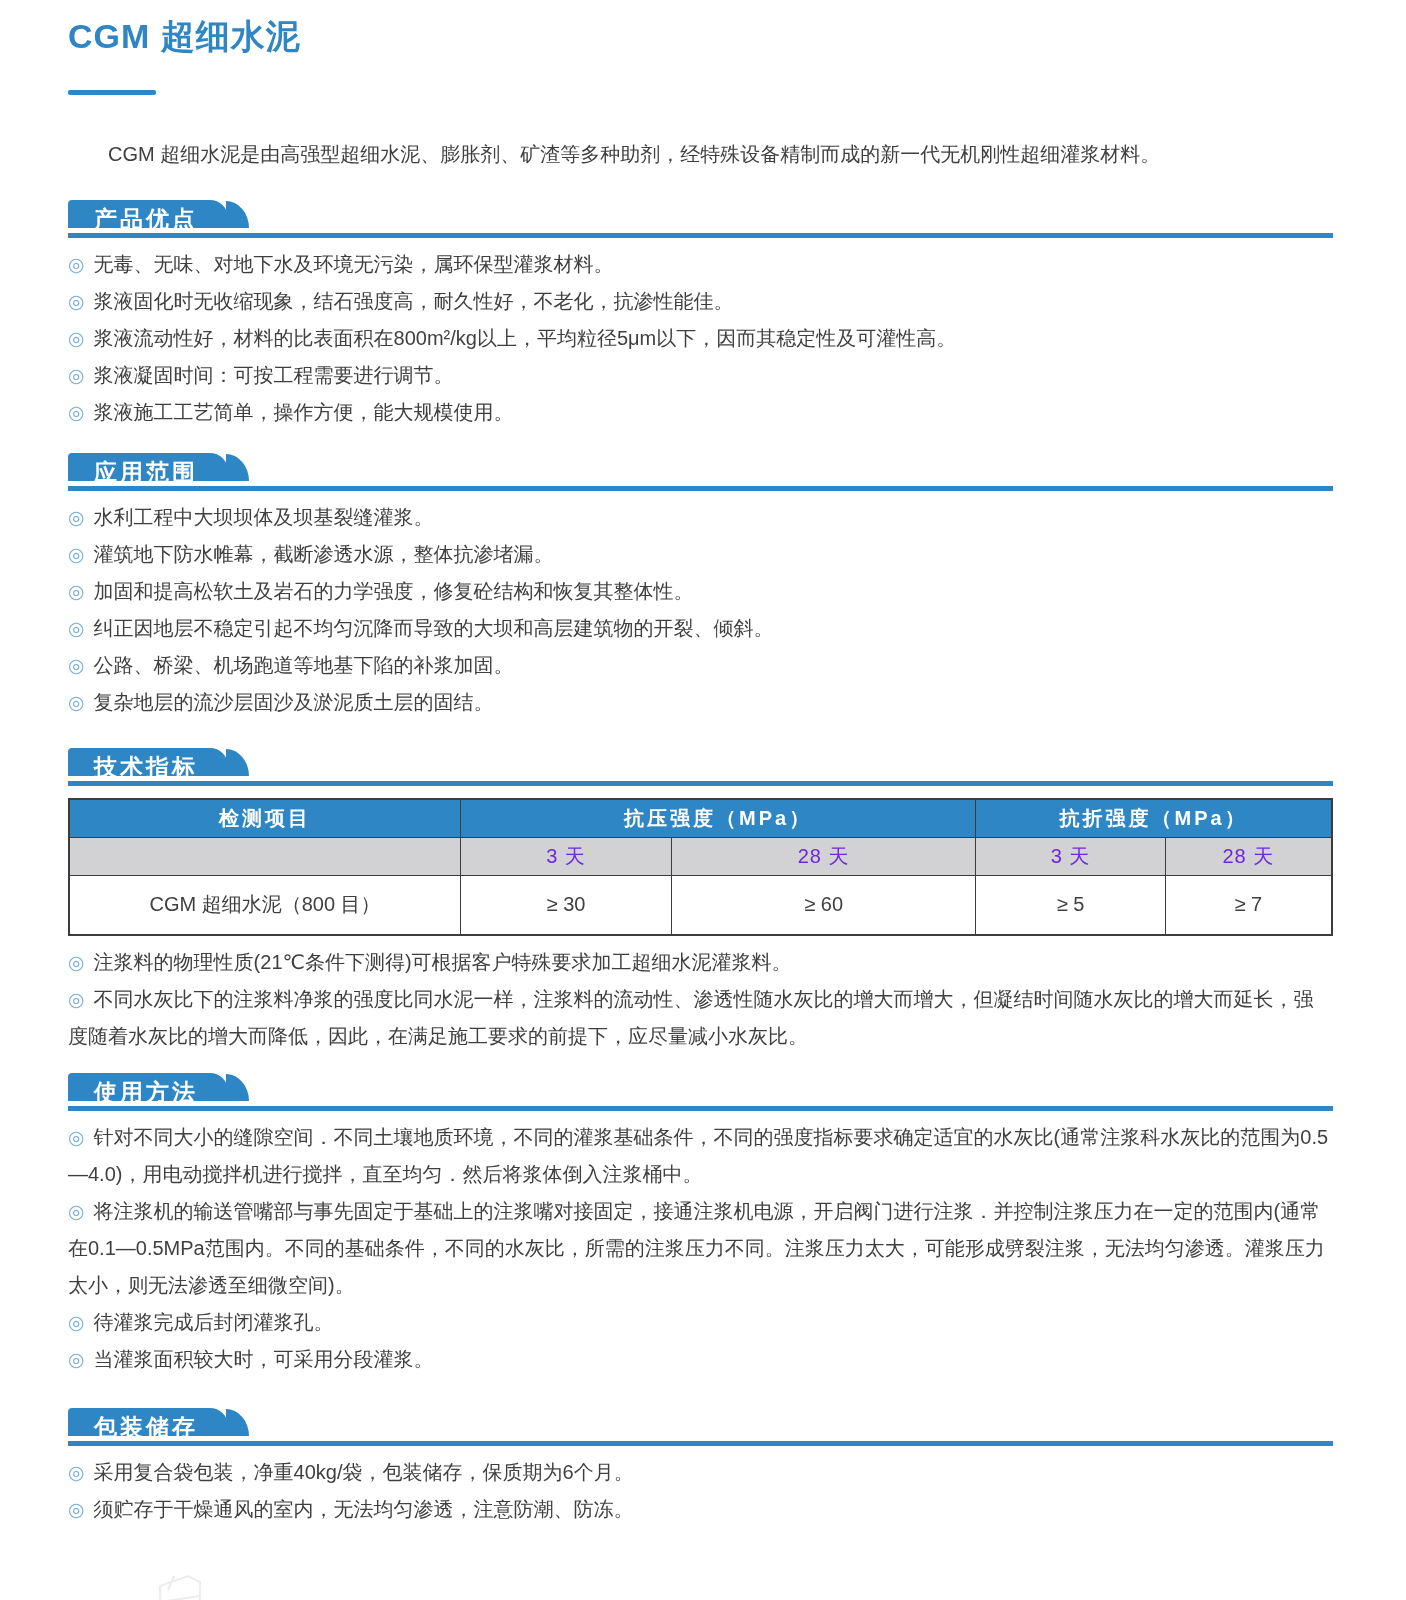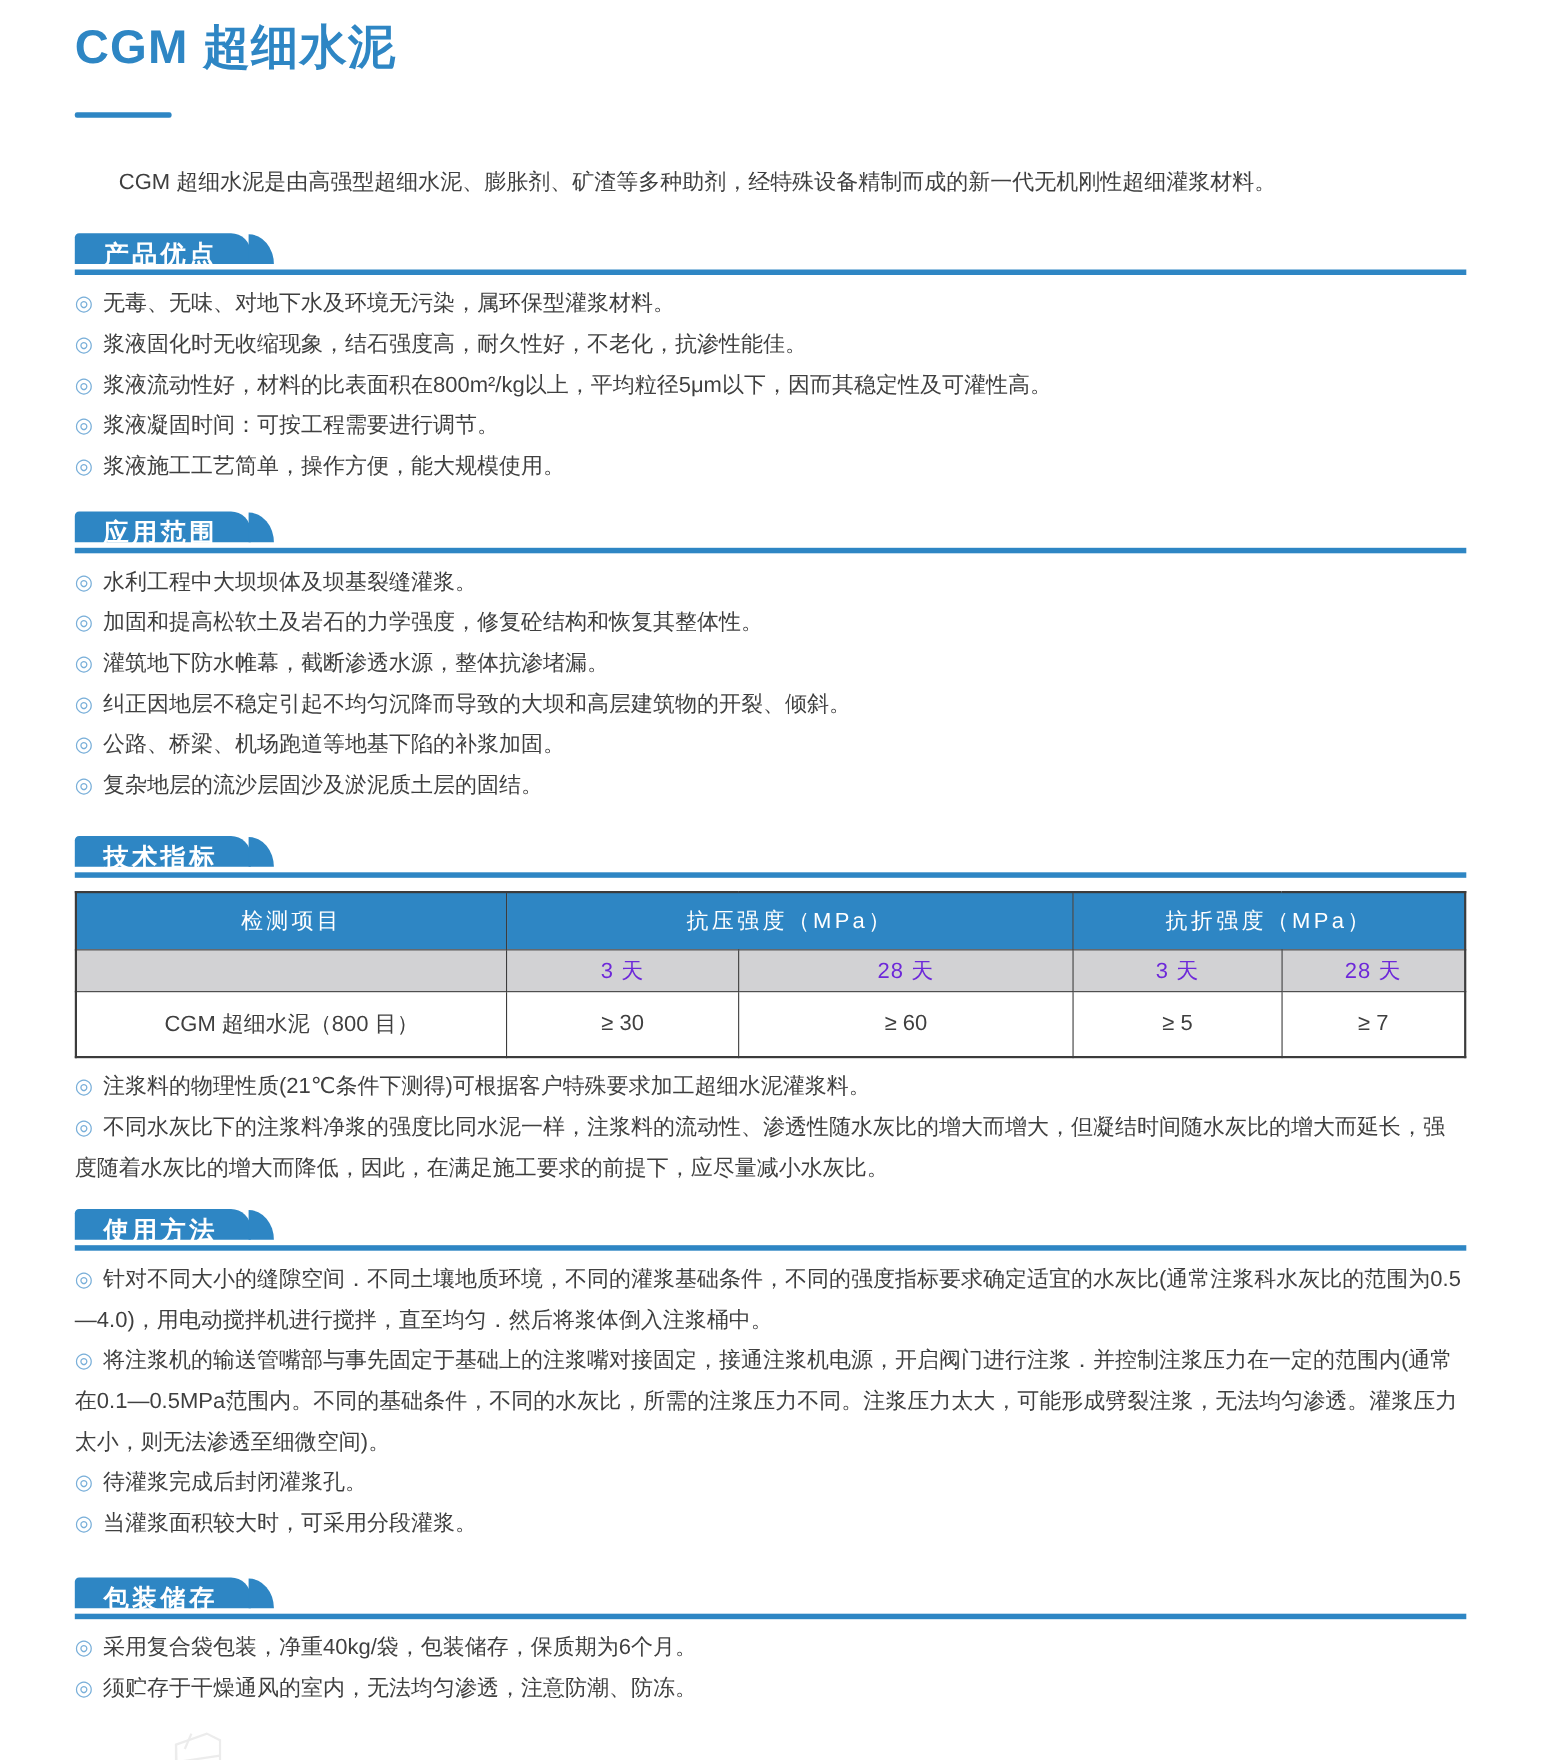--- a/index.html
+++ b/index.html
@@ -13,21 +13,21 @@
   html,body{background:#ffffff;}
   body{
     width:1406px;height:1600px;overflow:hidden;position:relative;
     font-family:"Liberation Sans","DejaVu Sans",sans-serif;
     color:var(--text);
   }
   .content{margin-left:68px;width:1265px;}
 
   .doc-title{
     margin-top:14px;
-    font-size:43px;font-weight:bold;color:var(--blue);letter-spacing:1px;
+    font-size:34px;font-weight:bold;color:var(--blue);letter-spacing:1px;
   }
   .title-underline{
     margin-top:30px;width:88px;height:5px;background:var(--blue);
     border-radius:2px;
   }
   .intro{
     margin-top:44px;font-size:20px;line-height:31px;text-indent:2em;
   }
 
   .sec-head{
@@ -63,21 +63,21 @@
   table.spec{
     margin-top:12px;width:100%;border-collapse:collapse;
     border:2px solid var(--tborder);
     table-layout:fixed;
   }
   table.spec td{
     border:1px solid var(--tborder);text-align:center;vertical-align:middle;
     font-size:20px;
   }
   tr.thead td{
-    background:var(--blue);color:#fff;height:52px;letter-spacing:3px;
+    background:var(--blue);color:#fff;height:38px;letter-spacing:3px;font-weight:bold;
   }
   tr.tsub td{
     background:var(--subhead);height:38px;letter-spacing:1px;color:#6d28d9;
   }
   tr.tdata td{
     background:#fff;height:60px;
   }
   .notes{margin-top:8px;}
   .notes .bullet{line-height:37px;}
 
@@ -104,22 +104,22 @@
     <p class="bullet"><span class="mark">◎</span><span>浆液流动性好，材料的比表面积在800m²/kg以上，平均粒径5μm以下，因而其稳定性及可灌性高。</span></p>
     <p class="bullet"><span class="mark">◎</span><span>浆液凝固时间：可按工程需要进行调节。</span></p>
     <p class="bullet"><span class="mark">◎</span><span>浆液施工工艺简单，操作方便，能大规模使用。</span></p>
   </div>
 
   <div class="sec-head mt-s1">
     <div class="tab"><span>应用范围</span></div>
   </div>
   <div class="bullets">
     <p class="bullet"><span class="mark">◎</span><span>水利工程中大坝坝体及坝基裂缝灌浆。</span></p>
+    <p class="bullet"><span class="mark">◎</span><span>灌筑地下防水帷幕，截断渗透水源，整体抗渗堵漏。</span></p>
     <p class="bullet"><span class="mark">◎</span><span>加固和提高松软土及岩石的力学强度，修复砼结构和恢复其整体性。</span></p>
-    <p class="bullet"><span class="mark">◎</span><span>灌筑地下防水帷幕，截断渗透水源，整体抗渗堵漏。</span></p>
     <p class="bullet"><span class="mark">◎</span><span>纠正因地层不稳定引起不均匀沉降而导致的大坝和高层建筑物的开裂、倾斜。</span></p>
     <p class="bullet"><span class="mark">◎</span><span>公路、桥梁、机场跑道等地基下陷的补浆加固。</span></p>
     <p class="bullet"><span class="mark">◎</span><span>复杂地层的流沙层固沙及淤泥质土层的固结。</span></p>
   </div>
 
   <div class="sec-head mt-s2">
     <div class="tab"><span>技术指标</span></div>
   </div>
   <table class="spec">
     <colgroup>

